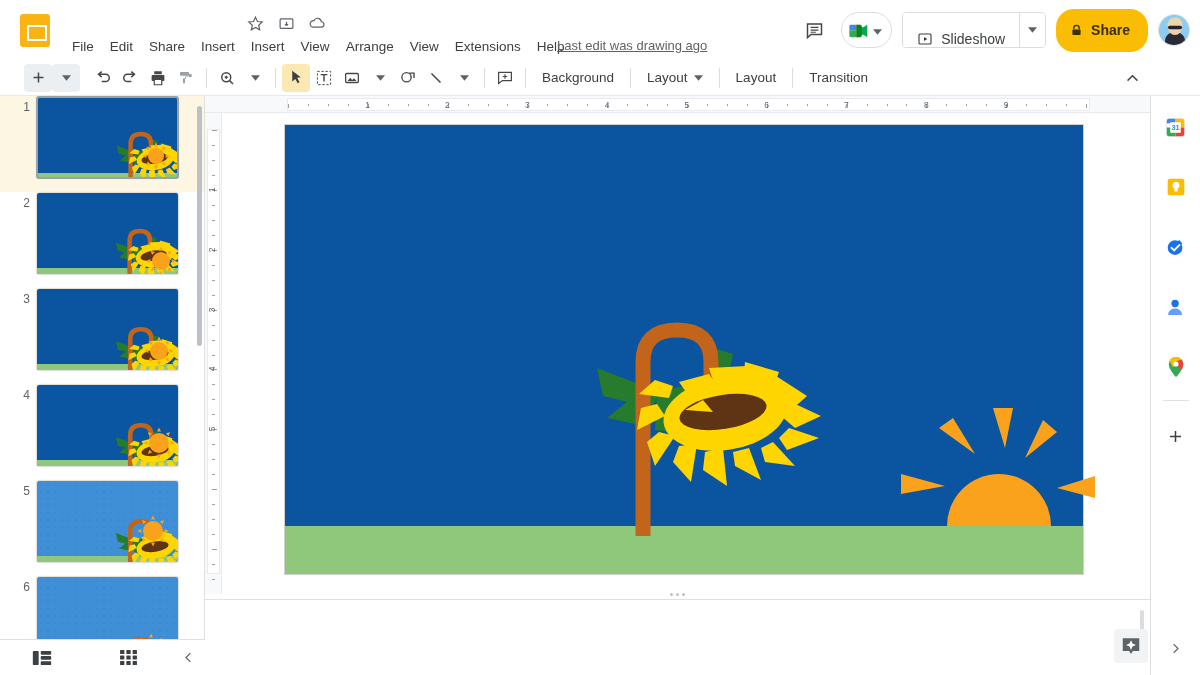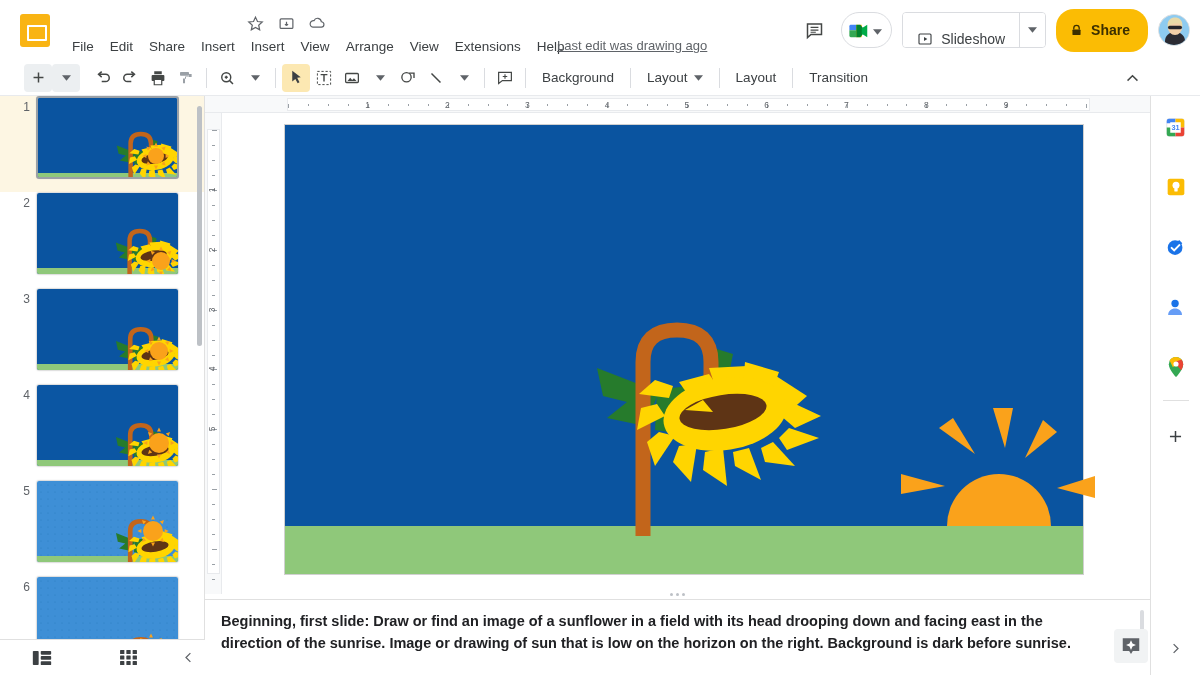--- a/index.html
+++ b/index.html
@@ -1296,21 +1296,20 @@
 
   <div class="notes-handle">
     <span class="dots">
         <i></i>
         <i></i>
         <i></i>
       </span>
   </div>
 
   <div class="notes-pane">
-    <div class="notes-text">Beginning, first slide: Draw or find an image of a sunflower in a field with its head drooping down and facing east in the direction of the sunrise. Image or drawing of sun that is low on the horizon on the right. Background is dark before sunrise.</div>
     <div class="notes-scroll"></div>
   </div>
   <div class="explore-btn">
     <svg width="22" height="22" viewBox="0 0 24 24">
       <path d="M3 3.5h18v14H14l-2 3.2-2-3.2H3z" fill="#5f6368"></path>
       <path d="M12 5.6l1.6 3.8 3.8 1.6-3.8 1.6L12 16.4l-1.6-3.8L6.6 11l3.8-1.6z" fill="#fff"></path>
     </svg>
   </div>
 
   <div class="right-rail">

